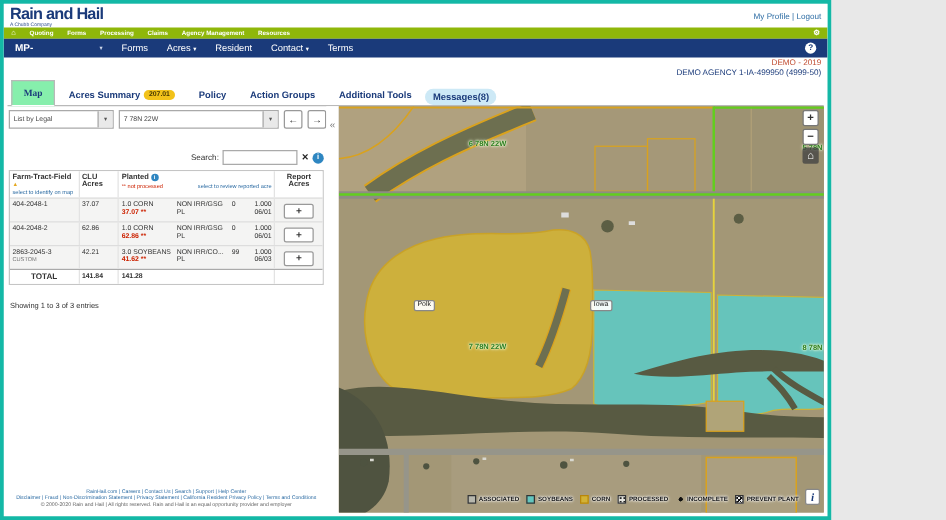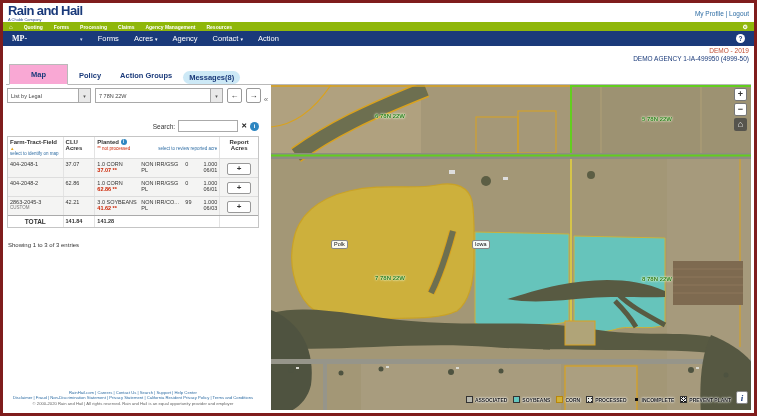--- a/index.html
+++ b/index.html
@@ -1,58 +1,58 @@
 <!DOCTYPE html>
 <html><head>
 <meta charset="utf-8">
 <style>
   * { box-sizing: border-box; margin: 0; padding: 0; }
   html,body { background:#e8e8e8; }
   body { font-family: "Liberation Sans", sans-serif; }
-  .page { position:relative; width:757px; height:416px; background:#fff;
-          border:3px solid #7f1d1d; overflow:hidden; }
+  .page { position:relative; width:665px; height:416px; background:#fff;
+          border:3px solid #14b8a6; overflow:hidden; }
 
   
   .top-strip { position:absolute; top:0; left:0; right:0; height:19px; background:#fff; }
   .logo { position:absolute; left:5px; top:1px; color:#1a3a7a; }
   .logo .t { font-size:13px; font-weight:bold; letter-spacing:-0.6px; line-height:13px; }
   .logo .s { font-size:4px; margin-top:0; color:#30508f; }
   .account { position:absolute; right:5px; top:7px; font-size:6.5px; color:#2e6da4; }
   .account span { cursor:pointer; }
 
   
   .green-nav { position:absolute; top:19px; left:0; right:0; height:9px; background:#8fb70a;
                display:flex; align-items:center; gap:11px; padding:0 6px;
                font-size:5px; font-weight:bold; color:#fff; }
   .green-nav .grow { flex:1; }
   .green-nav .ic { font-size:6px; line-height:6px; }
 
   
   .blue-bar { position:absolute; top:28px; left:0; right:0; height:15px; background:#1a3a7a;
               display:flex; align-items:center; gap:15px; padding:0 9px; color:#fff; }
-  .blue-bar .policy { font-size:8px; font-weight:bold;font-family:Liberation Serif, serif; }
+  .blue-bar .policy { font-size:8px; font-weight:bold; }
   .blue-bar .mi { font-size:7.5px; }
   .blue-bar .caret { font-size:5px; margin-left:2px; }
   .blue-bar .grow { flex:1; }
   .help-dot { width:9px; height:9px; border-radius:50%; background:#fff; color:#1a3a7a;
               font-size:6.5px; font-weight:bold; text-align:center; line-height:9px; }
   .policy-caret { font-size:5px; margin-left:38px; color:#cfd8ea; }
 
   
   .context { position:absolute; top:44px; right:5px; text-align:right; line-height:7.5px; }
   .context .demo { font-size:6.5px; color:#c14d32; }
   .context .agency { font-size:6.5px; color:#1a3a7a; }
 
   
   .tabs { position:absolute; top:60px; left:3px; right:3px; height:22px;
           border-bottom:1px solid #b9b9b9; display:flex; align-items:flex-end; gap:3px;
           padding-left:3px; font-size:7.5px; font-weight:bold; color:#1a3a7a; }
   .tab { padding:5px 8px 4px; white-space:nowrap; cursor:pointer; display:flex; align-items:center; gap:3px; }
-  .tab.active { background:#f9a8d4; border:1px solid #b9b9b9; border-bottom:1px solid #fff;
-                margin-bottom:-1px; padding:5px 21px 5px; }
+  .tab.active { background:#86efac; border:1px solid #b9b9b9; border-bottom:1px solid #fff;
+                margin-bottom:-1px; padding:5px 9px 5px;font-family:Liberation Serif, serif; }
   .badge-gold { background:#f2c21a; color:#4a3b00; border-radius:6px; padding:1px 4px; font-size:5.5px; }
   .tab-pill { background:#cde9f6; border-radius:7px; padding:2px 6px; }
 
   
   .controls { position:absolute; top:85px; left:4px; display:flex; gap:4px; align-items:center; }
   .sel { height:15px; border:1px solid #a9a9a9; background:#fff; display:flex; font-size:5.5px; color:#444; }
   .sel .txt { flex:1; padding:4px 3px 0; white-space:nowrap; overflow:hidden; }
   .sel .btn { width:12px; background:#e9e9e9; border-left:1px solid #a9a9a9; text-align:center;
               font-size:5px; line-height:14px; color:#555; }
   .sel1 { width:84px; } .sel2 { width:128px; }
@@ -163,36 +163,41 @@
     <span>Resources</span>
     <span class="grow"></span>
     <span class="ic">⚙</span>
   </div>
 
   <div class="blue-bar">
     <span class="policy">MP-</span>
     <span class="policy-caret">▾</span>
     <span class="mi">Forms</span>
     <span class="mi"><span>Acres</span><span class="caret">▾</span></span>
-    <span class="mi">Agency</span>
+    <span class="mi">Resident</span>
     <span class="mi"><span>Contact</span><span class="caret">▾</span></span>
-    <span class="mi">Action</span>
+    <span class="mi">Terms</span>
     <span class="grow"></span>
     <span class="help-dot">?</span>
   </div>
 
   <div class="context">
     <div class="demo">DEMO - 2019</div>
     <div class="agency">DEMO AGENCY 1-IA-499950 (4999-50)</div>
   </div>
 
   <div class="tabs">
     <span class="tab active">Map</span>
+    <span class="tab">
+        <span>Acres Summary</span>
+        <span class="badge-gold">207.01</span>
+      </span>
     <span class="tab">Policy</span>
     <span class="tab">Action Groups</span>
+    <span class="tab">Additional Tools</span>
     <span class="tab tab-pill">Messages(8)</span>
   </div>
 
   <div class="controls">
     <div class="sel sel1">
       <span class="txt">List by Legal</span>
       <span class="btn">▾</span>
     </div>
     <div class="sel sel2">
       <span class="txt">7 78N 22W</span>

